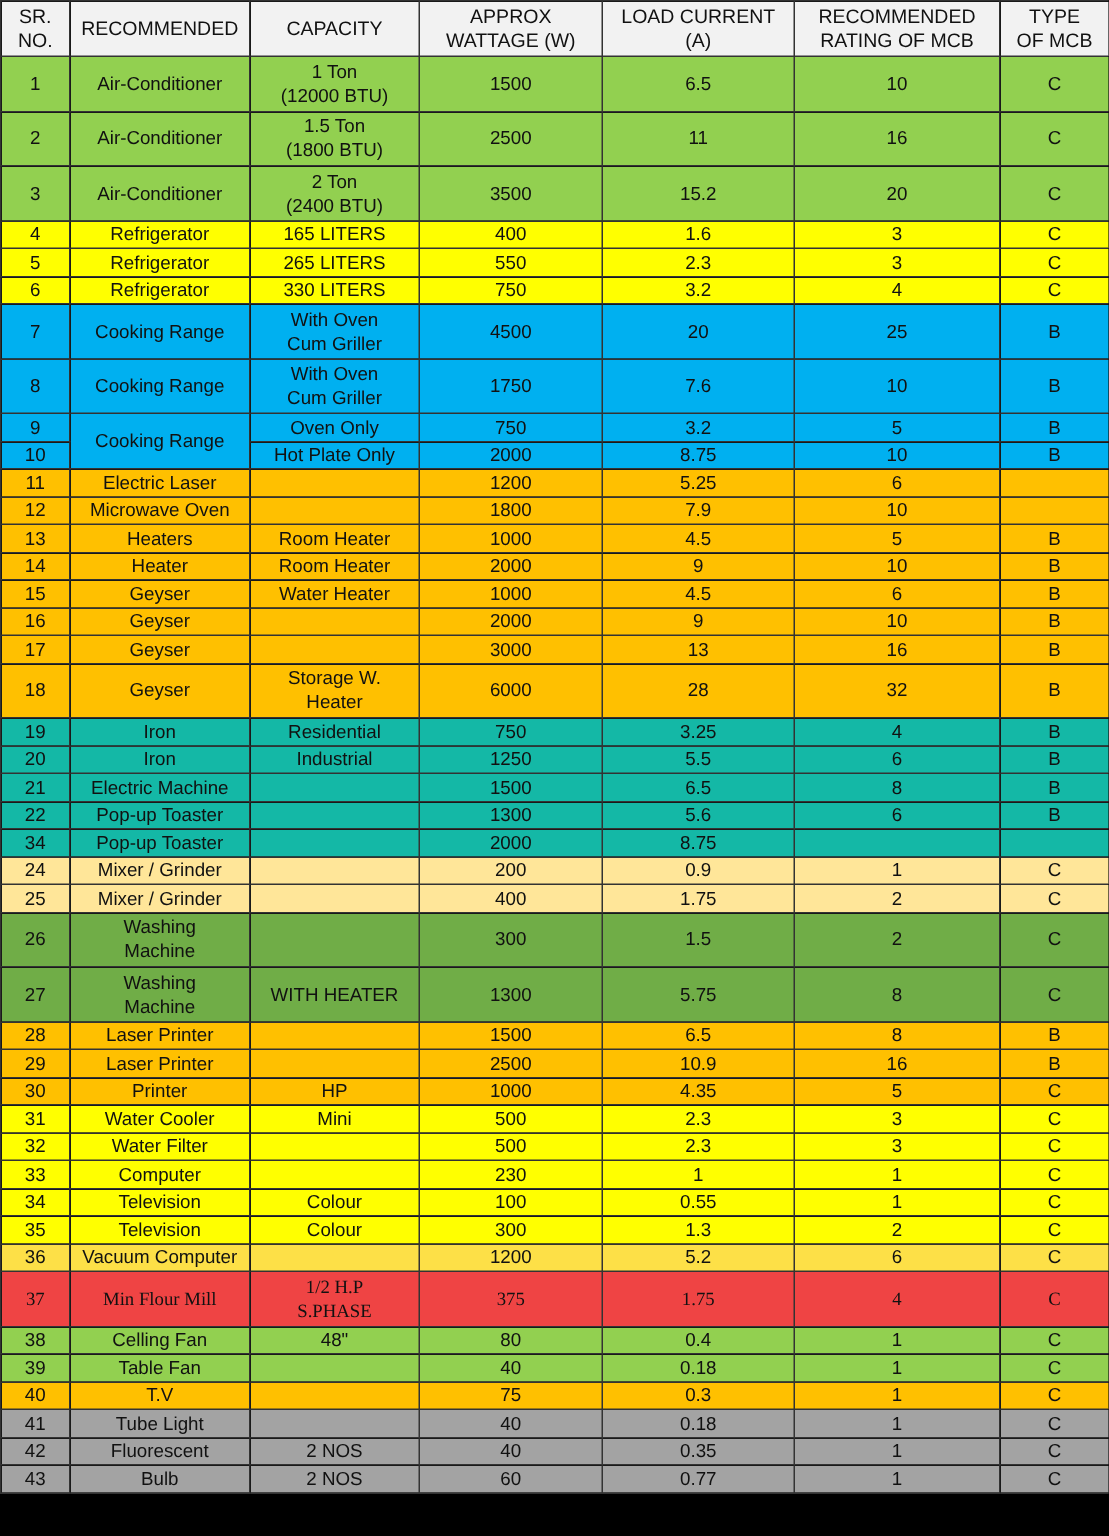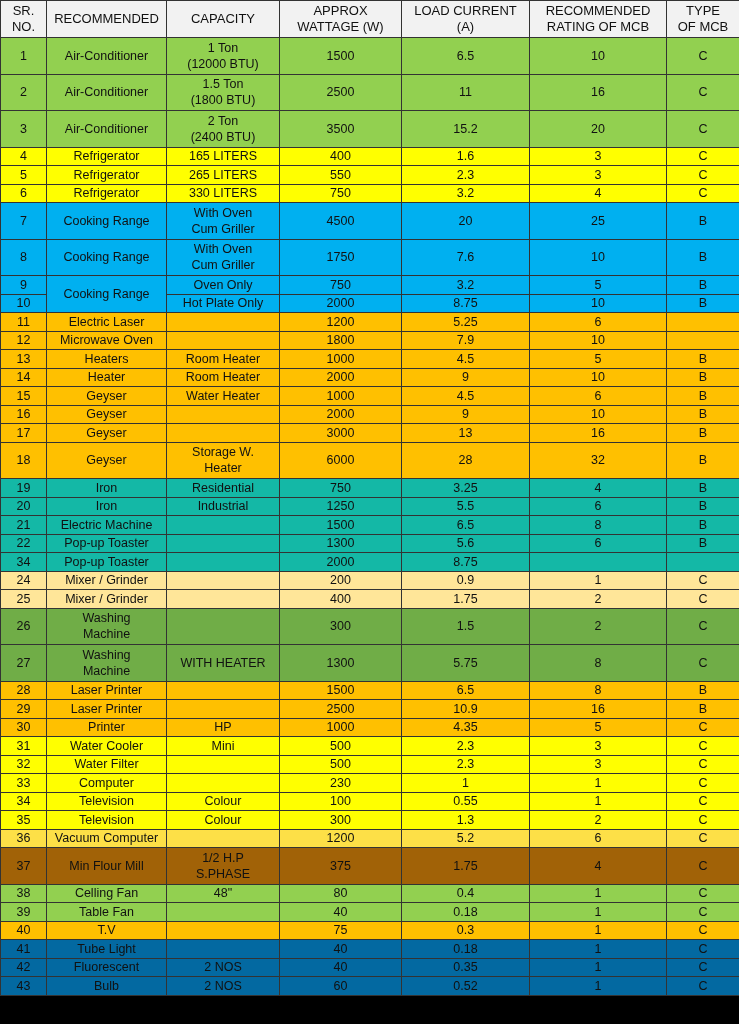--- a/index.html
+++ b/index.html
@@ -40,22 +40,22 @@
     tr.r1 td { height: 17.5px; }
     tr.r2 td { height: 35.5px; }
     .g  { background: #92d050; }
     .y  { background: #ffff00; }
     .b  { background: #00b0f0; }
     .o  { background: #ffc000; }
     .lb { background: #14b8a6; }
     .ly { background: #ffe699; }
     .dg { background: #70ad47; }
     .gr { background: #fde047; margin-top: 42px; }
-    .mb { background: #a16207; }
-    .w  { background: #0369a1; margin-top: 36px; }
+    .mb { background: #ef4444; font-family: Liberation Serif, serif; }
+    .w  { background: #a3a3a3; margin-top: 36px; }
     .page { width: 739px; height: 1024px; overflow: hidden; }
   </style>
 </head>
 <body>
 
 <div class="page">
 
   <table>
     <colgroup>
       <col style="width:46px">
@@ -496,19 +496,19 @@
         <td>0.35</td>
         <td>1</td>
         <td>C</td>
       </tr>
 
       <tr class="r1 w">
         <td>43</td>
         <td>Bulb</td>
         <td>2 NOS</td>
         <td>60</td>
-        <td>0.52</td>
+        <td>0.77</td>
         <td>1</td>
         <td>C</td>
       </tr>
     </tbody>
   </table>
 </div>
 
 </body></html>

